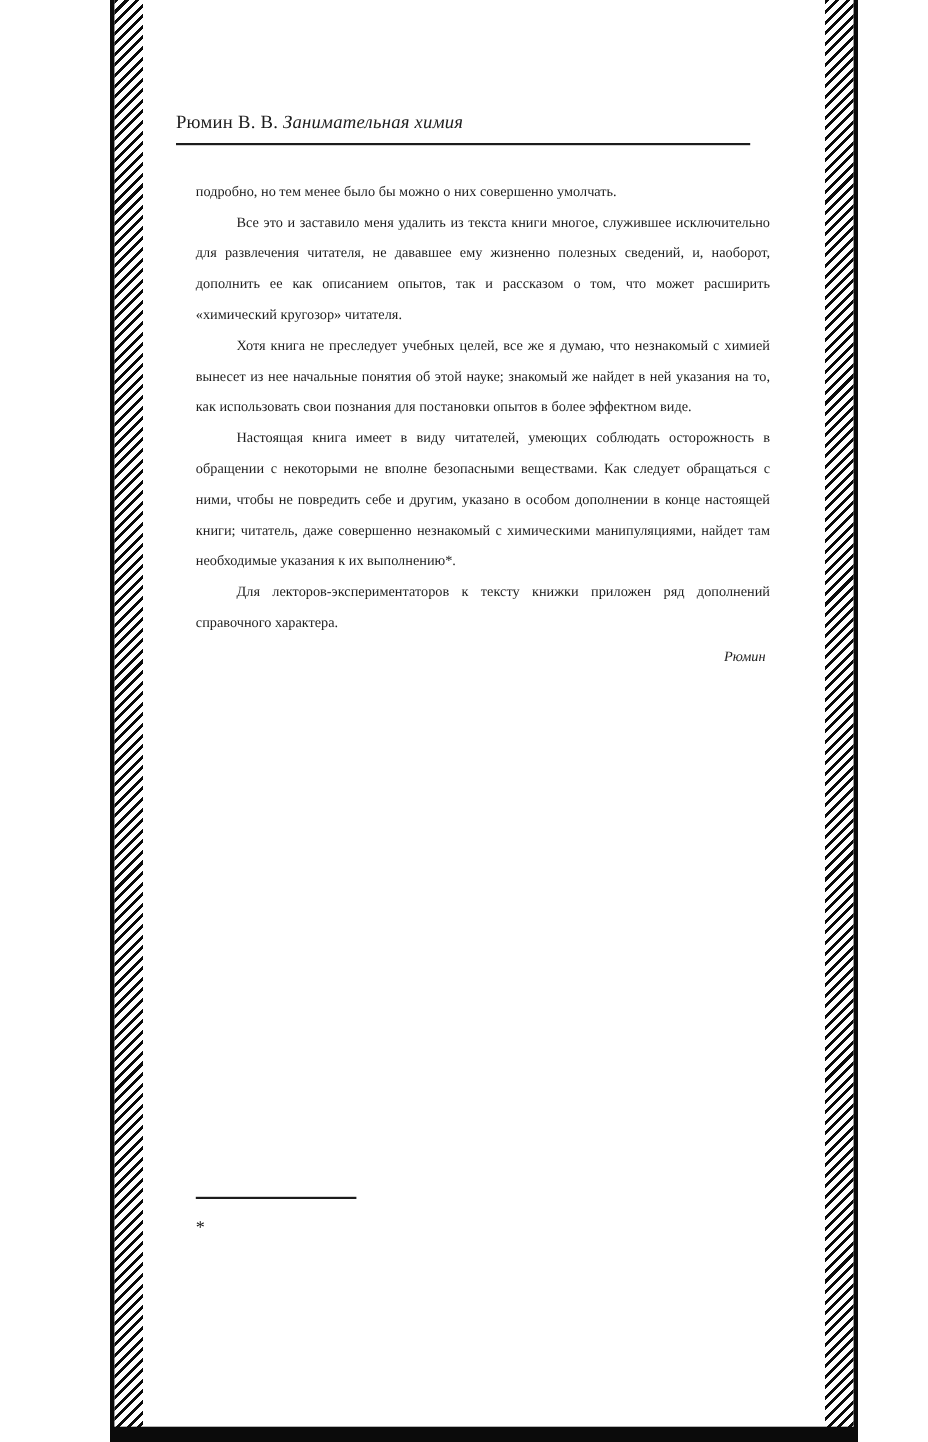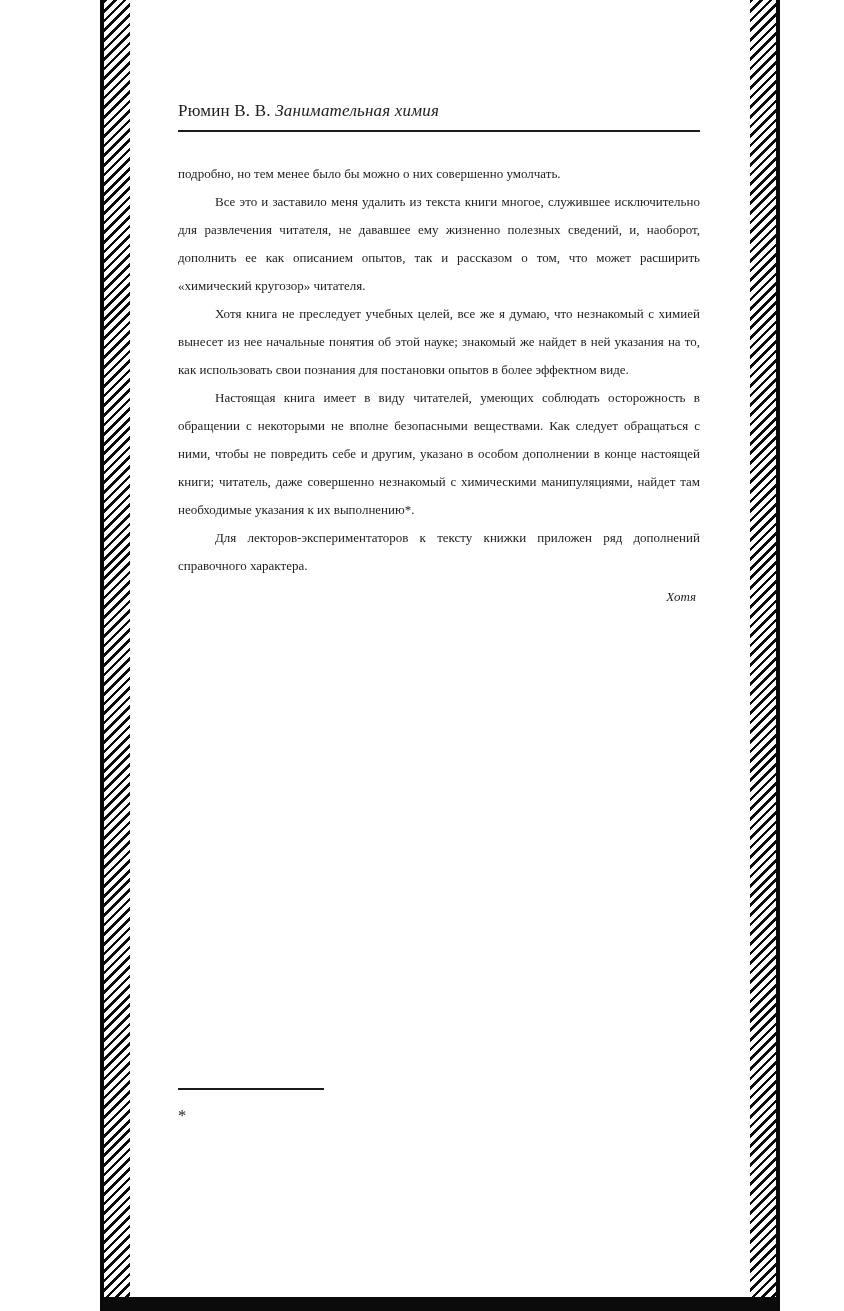--- a/index.html
+++ b/index.html
@@ -22,21 +22,21 @@
     position:absolute;top:0;bottom:0;width:26px;
     background:repeating-linear-gradient(135deg,var(--border) 0 2.6px,transparent 2.6px 6.8px);
   }
   .stripe-left{left:100px;border-left:4px solid var(--border);}
   .stripe-right{left:750px;border-right:4px solid var(--border);}
   .bottom-bar{
     position:absolute;left:100px;width:680px;bottom:0;height:14px;background:var(--border);
   }
   
   .running-head{
-    position:absolute;left:178px;top:101px;width:522px;
+    position:absolute;left:160px;top:101px;width:522px;
     font-size:17px;letter-spacing:.2px;
     padding-bottom:9px;border-bottom:2px solid var(--ink);
   }
   .running-head .title{font-style:italic;}
   
   .body-text{
     position:absolute;left:178px;top:160px;width:522px;
     font-size:13px;line-height:28px;text-align:justify;
     text-justify:inter-word;
   }
@@ -75,21 +75,21 @@
   </div>
 
   <div class="body-text">
     <p class="no-indent">подробно, но тем менее было бы можно о них совершенно умолчать.</p>
     <p>Все это и заставило меня удалить из текста книги многое, служившее исключительно для развлечения читателя, не дававшее ему жизненно полезных сведений, и, наоборот, дополнить ее как описанием опытов, так и рассказом о том, что может расширить «химический кругозор» читателя.</p>
     <p>Хотя книга не преследует учебных целей, все же я думаю, что незнакомый с химией вынесет из нее начальные понятия об этой науке; знакомый же найдет в ней указания на то, как использовать свои познания для постановки опытов в более эффектном виде.</p>
     <p>Настоящая книга имеет в виду читателей, умеющих соблюдать осторожность в обращении с некоторыми не вполне безопасными веществами. Как следует обращаться с ними, чтобы не повредить себе и другим, указано в особом дополнении в конце настоящей книги; читатель, даже совершенно незнакомый с химическими манипуляциями, найдет там необходимые указания к их выполнению*.</p>
     <p>Для лекторов-экспериментаторов к тексту книжки приложен ряд дополнений справочного характера.</p>
 
     <div class="signature">
-      <div>Хотя</div>
+      <div>Рюмин</div>
     </div>
   </div>
 
   <div class="footnote">
     <div class="footnote-rule"></div>
     <div class="footnote-body">
       <span class="footnote-marker">*</span>
     </div>
   </div>
 

